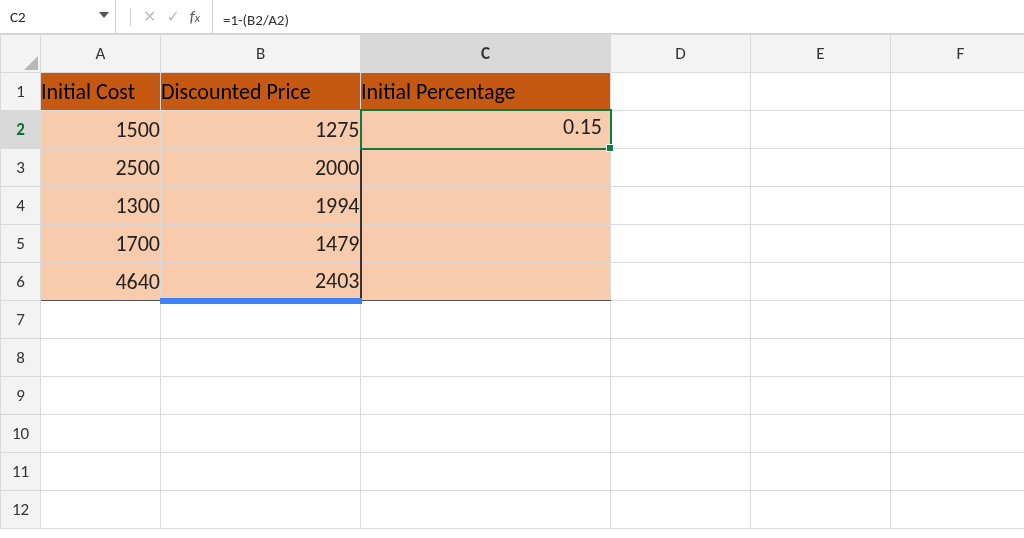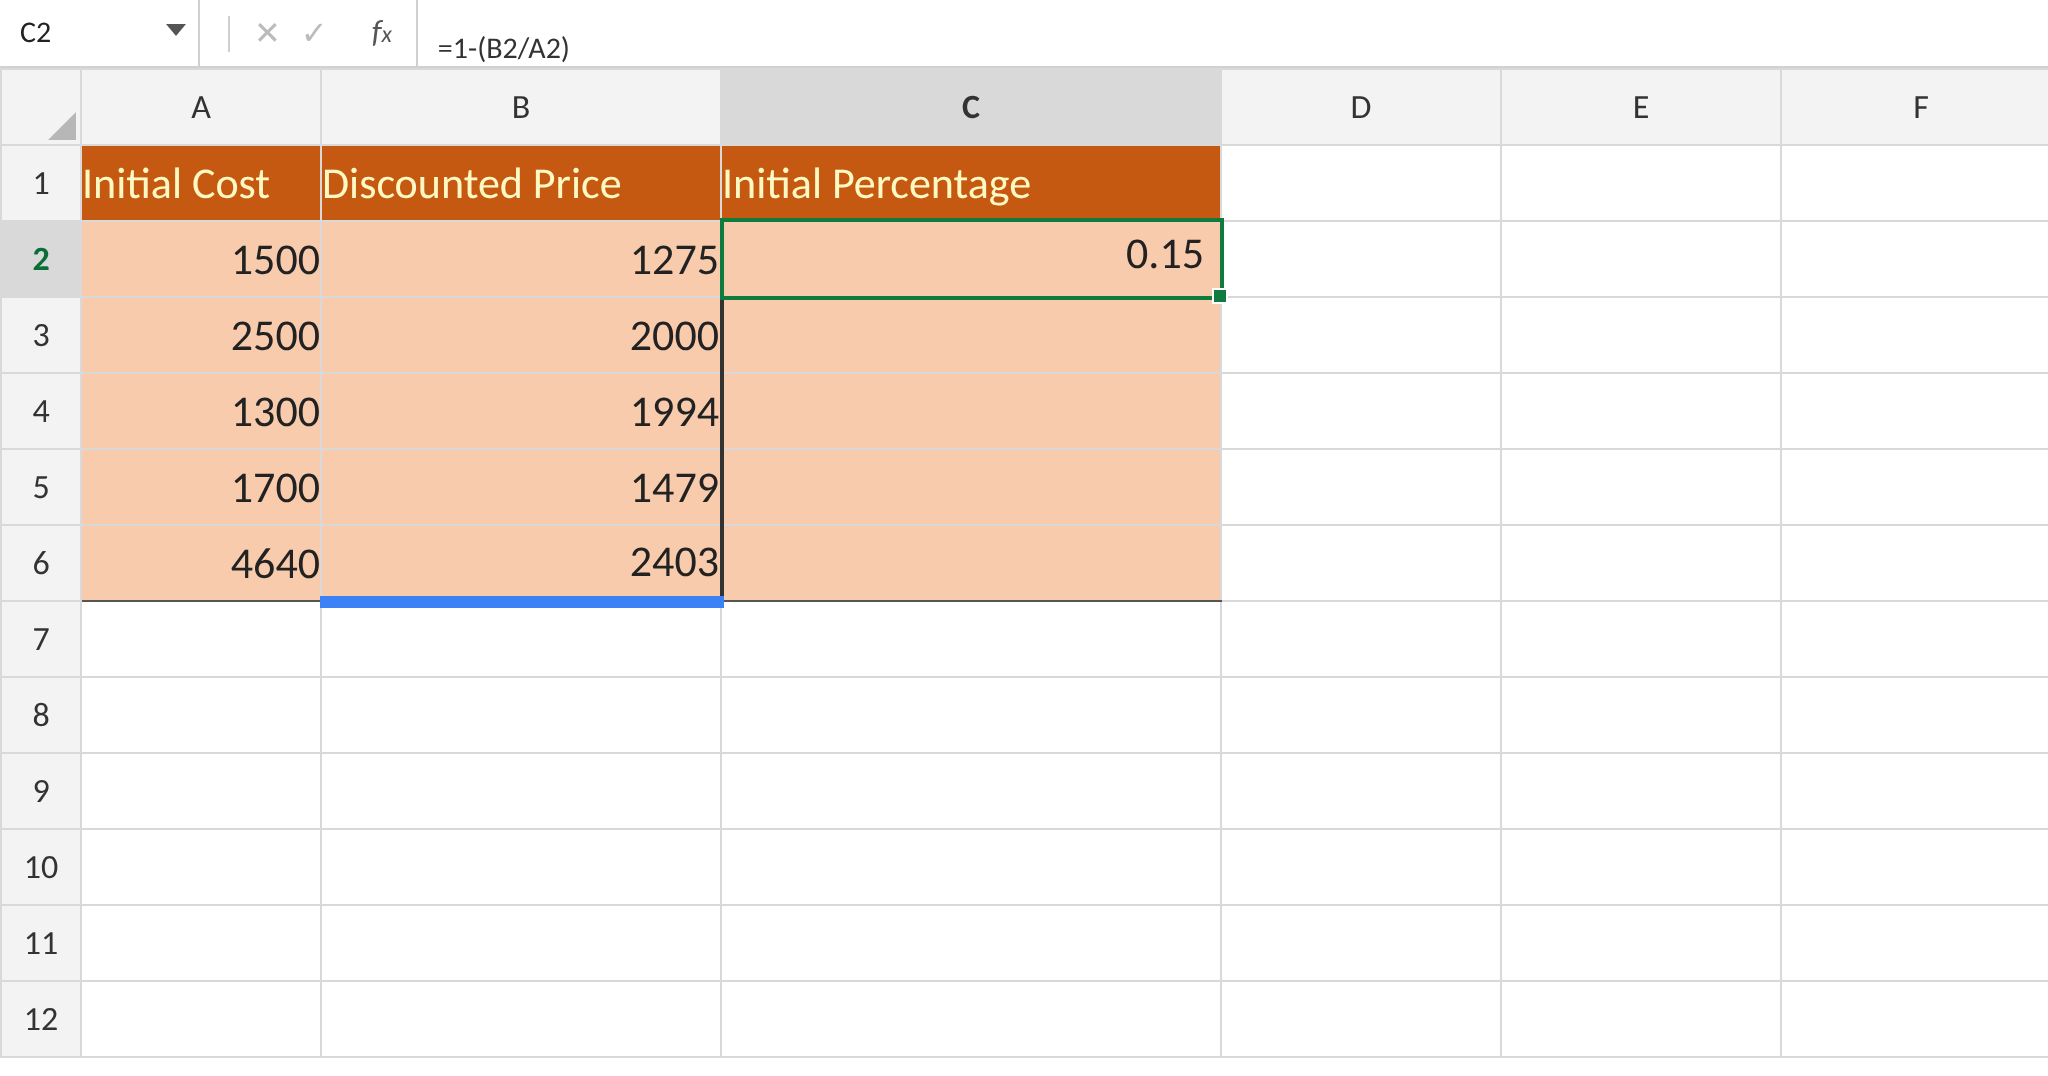--- a/index.html
+++ b/index.html
@@ -18,21 +18,21 @@
     align-items: stretch;
     height: 34px;
     border-bottom: 1px solid #d0d0d0;
     background: #fff;
   }
   .name-box {
     display: flex;
     align-items: center;
     border-right: 1px solid #d0d0d0;
     padding: 0 6px 0 10px;
-    width: 100px;
+    width: 116px;
     justify-content: space-between;
   }
   .name-box .nb-text { font-size: 15px; }
   .chevron-down {
     width: 10px; height: 10px; display: inline-block;
     border-left: 5px solid transparent;
     border-right: 5px solid transparent;
     border-top: 6px solid #555;
     margin-left: 6px;
   }
@@ -41,26 +41,26 @@
     align-items: center;
     gap: 10px;
     padding: 0 12px;
     border-right: 1px solid #d0d0d0;
     color: #888;
   }
   .fb-icons .sep {
     width: 1px; height: 18px; background: #d0d0d0; margin: 0 2px;
   }
   .x-mark, .check-mark { font-size: 16px; color: #bbb; }
-  .fx-label { font-style: italic; color: #555; font-size: 16px; margin-left: 12px; }
+  .fx-label { font-style: italic; color: #555; font-size: 16px; }
   .formula-input {
     flex: 1;
     display: flex;
-    align-items: flex-start;
-    padding: 16px 10px;
+    align-items: flex-end;
+    padding: 4px 10px;
     font-size: 15px;
     color: #333;
   }
 
   
   .grid-wrap {
     overflow: hidden;
   }
   table.grid {
     border-collapse: collapse;
@@ -113,21 +113,21 @@
   
   td.cell {
     background: #fff;
     padding: 4px 8px;
     font-size: 20px;
     text-align: right;
   }
   
   td.hcell {
     background: #C65911;
-    color: #fef9c3;
+    color: #000000;
     font-size: 22px;
     padding: 4px 10px;
     text-align: left;
     border-color: #b7b7b7;
   }
   td.bodycell {
     background: #F8CBAD;
     font-size: 22px;
     text-align: right;
     padding: 2px 8px;

